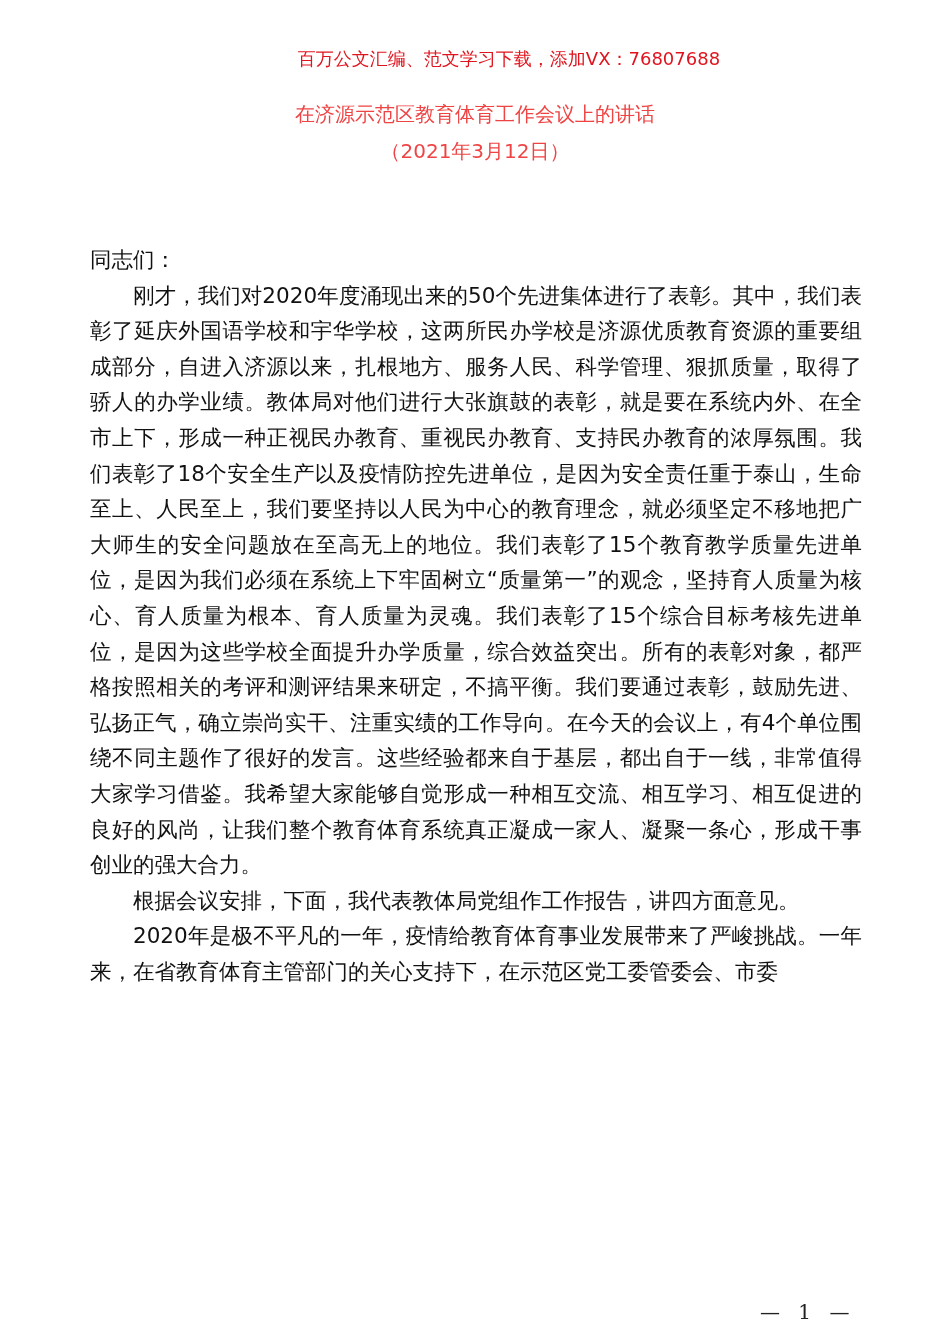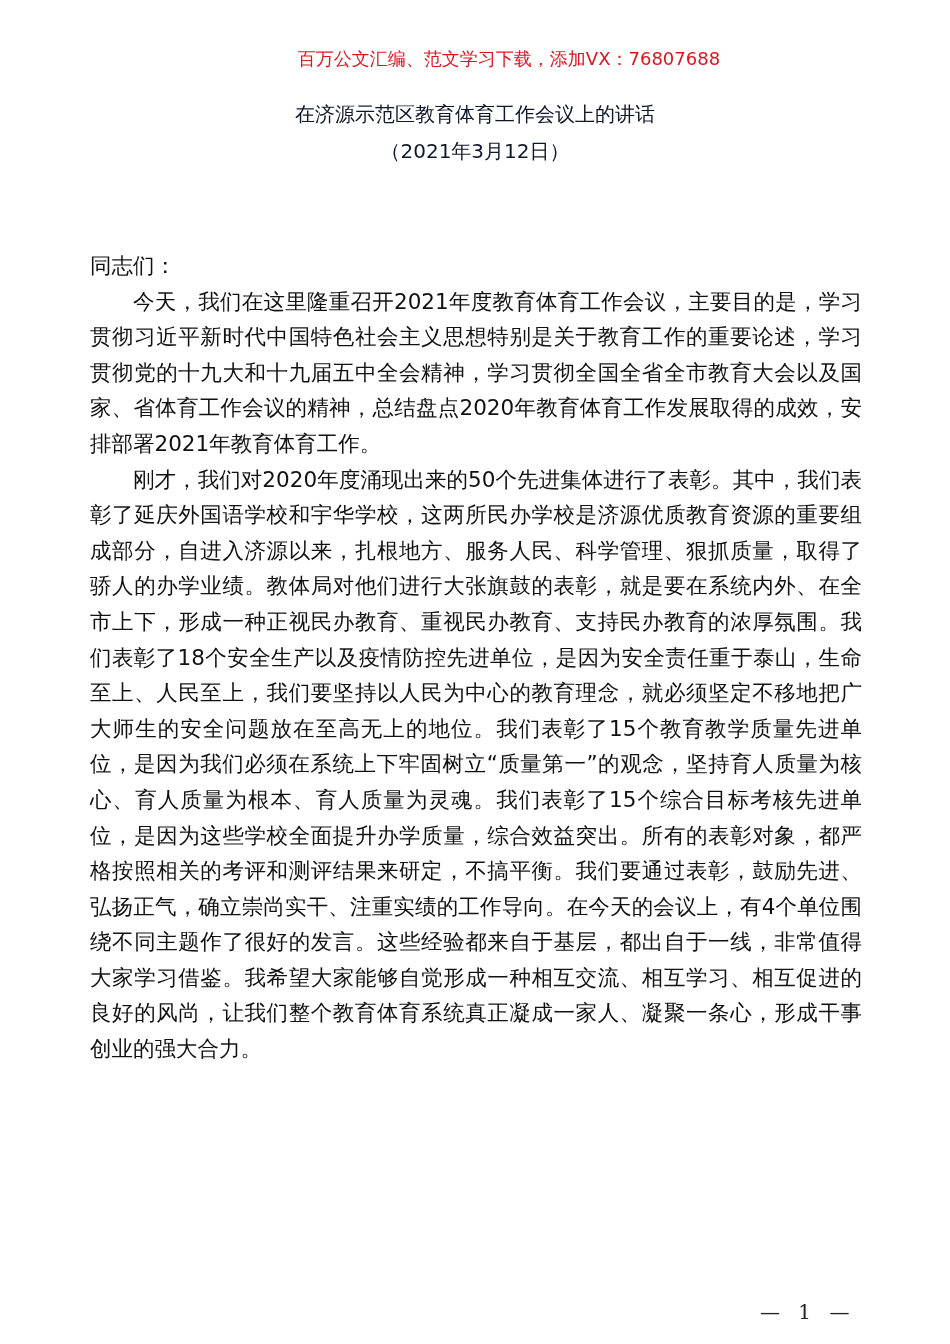--- a/index.html
+++ b/index.html
@@ -28,26 +28,26 @@
       margin-left: 34px;
     }
     .title-block {
       position: absolute;
       top: 96px;
       left: 0;
       width: 950px;
       text-align: center;
       font-size: 20px;
       line-height: 37px;
-      color: #0f172a;
+      color: #ef4444;
     }
     .title-block div { white-space: nowrap; }
     .body-text {
       position: absolute;
-      top: 248px;
+      top: 242px;
       left: 90px;
       width: 772px;
       font-size: 21.5px;
       line-height: 35.6px;
       text-align: justify;
       text-justify: inter-character;
       color: #111;
     }
     .body-text p {
       margin: 0;
@@ -76,17 +76,18 @@
 
 <div class="watermark">百万公文汇编、范文学习下载，添加VX：76807688</div>
 
 <div class="title-block">
   <div>在济源示范区教育体育工作会议上的讲话</div>
   <div>（2021年3月12日）</div>
 </div>
 
 <div class="body-text">
   <p class="salutation">同志们：</p>
-  <p>今天，我们在这里隆重召开2021年度教育体育工作会议，主要目的是，学习贯彻习近平新时代中国特色社会主义思想特别是关于教育工作的重要论述，学习贯彻党的十九大和十九届五中全会精神，学习贯彻全国全省全市教育大会以及国家、省体育工作会议的精神，总结盘点2020年教育体育工作发展取得的成效，安排部署2021年教育体育工作。</p>
   <p>刚才，我们对2020年度涌现出来的50个先进集体进行了表彰。其中，我们表彰了延庆外国语学校和宇华学校，这两所民办学校是济源优质教育资源的重要组成部分，自进入济源以来，扎根地方、服务人民、科学管理、狠抓质量，取得了骄人的办学业绩。教体局对他们进行大张旗鼓的表彰，就是要在系统内外、在全市上下，形成一种正视民办教育、重视民办教育、支持民办教育的浓厚氛围。我们表彰了18个安全生产以及疫情防控先进单位，是因为安全责任重于泰山，生命至上、人民至上，我们要坚持以人民为中心的教育理念，就必须坚定不移地把广大师生的安全问题放在至高无上的地位。我们表彰了15个教育教学质量先进单位，是因为我们必须在系统上下牢固树立“质量第一”的观念，坚持育人质量为核心、育人质量为根本、育人质量为灵魂。我们表彰了15个综合目标考核先进单位，是因为这些学校全面提升办学质量，综合效益突出。所有的表彰对象，都严格按照相关的考评和测评结果来研定，不搞平衡。我们要通过表彰，鼓励先进、弘扬正气，确立崇尚实干、注重实绩的工作导向。在今天的会议上，有4个单位围绕不同主题作了很好的发言。这些经验都来自于基层，都出自于一线，非常值得大家学习借鉴。我希望大家能够自觉形成一种相互交流、相互学习、相互促进的良好的风尚，让我们整个教育体育系统真正凝成一家人、凝聚一条心，形成干事创业的强大合力。</p>
+  <p>根据会议安排，下面，我代表教体局党组作工作报告，讲四方面意见。</p>
+  <p>2020年是极不平凡的一年，疫情给教育体育事业发展带来了严峻挑战。一年来，在省教育体育主管部门的关心支持下，在示范区党工委管委会、市委</p>
 </div>
 
 <div class="page-number">— 1 —</div>
 
 </body></html>

